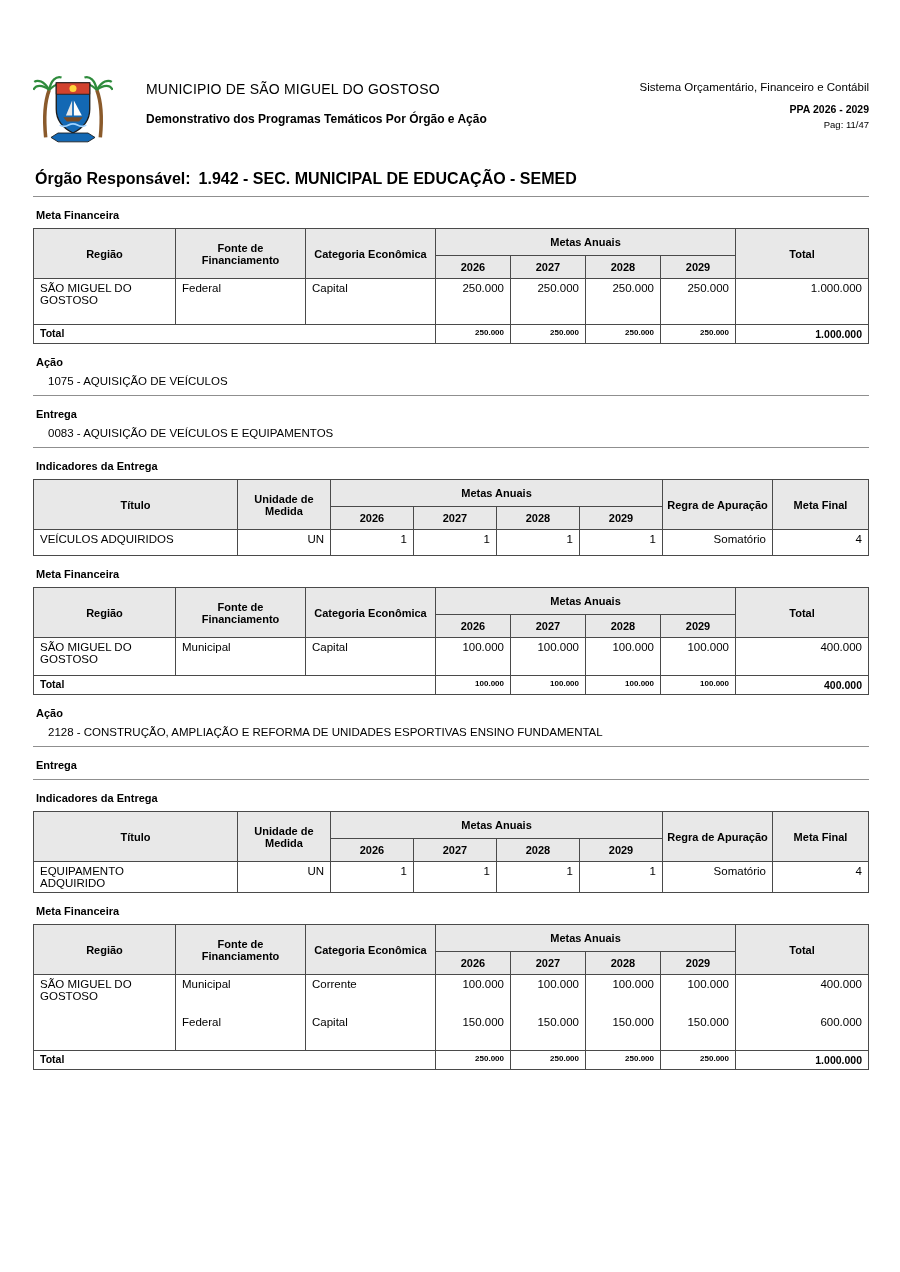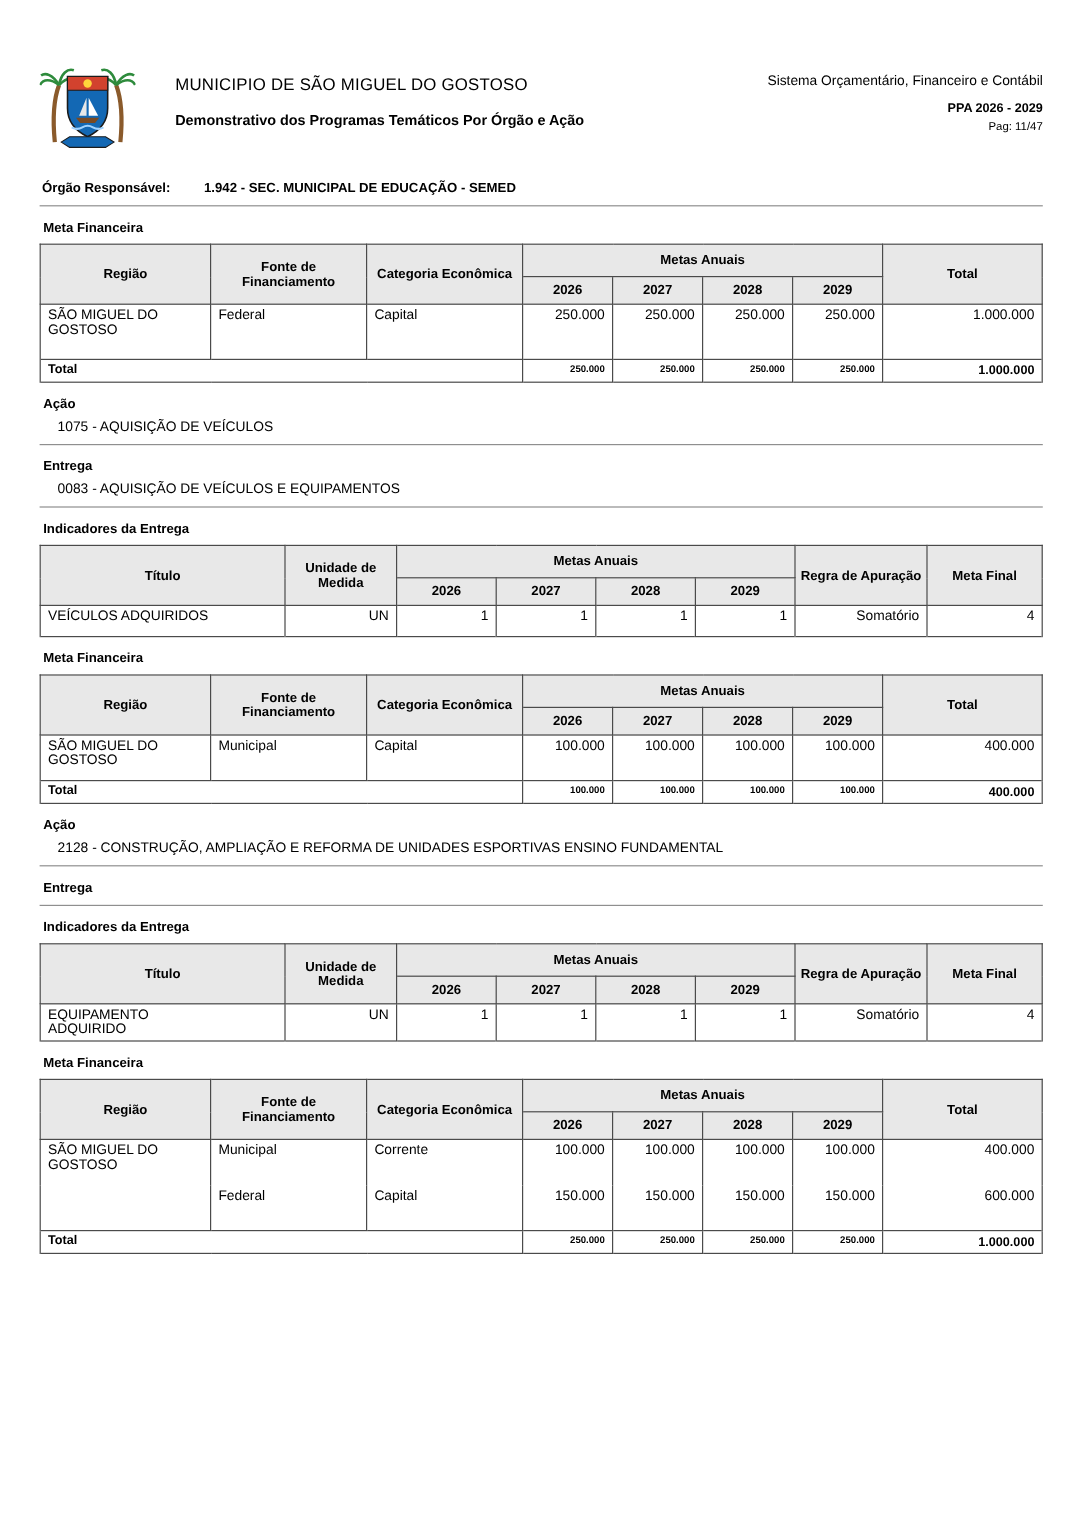--- a/index.html
+++ b/index.html
@@ -1,31 +1,31 @@
 <!DOCTYPE html>
 <html><head>
 <meta charset="utf-8">
 <style>
   * { box-sizing: border-box; }
   html, body { margin: 0; padding: 0; background: #ffffff; }
   body { font-family: "Liberation Sans", sans-serif; color: #000; }
-  .page { width: 900px; height: 1176px; padding: 55px 31px 0 33px; position: relative; overflow: hidden; background: #fff; }
+  .page { width: 900px; height: 1176px; padding: 74px 31px 0 33px; position: relative; overflow: hidden; background: #fff; }
 
   
   .rpt-header { display: flex; align-items: flex-start; }
   .logo-box { width: 82px; height: 76px; flex: 0 0 auto; }
   .hdr-left { margin-left: 31px; padding-top: 7px; }
   .muni-title { font-size: 14px; letter-spacing: .2px; }
   .rpt-subtitle { font-size: 12px; font-weight: bold; margin-top: 15px; }
   .hdr-right { margin-left: auto; text-align: right; padding-top: 7px; }
   .sys-name { font-size: 11.5px; }
   .ppa { font-size: 10.5px; font-weight: bold; margin-top: 10px; }
   .pag { font-size: 9.5px; margin-top: 4px; }
 
-  .organ-row { display: flex; gap: 28px; font-weight: bold; font-size: 11px; margin-top: 20px; padding-left: 2px; }
+  .organ-row { display: flex; gap: 8px; font-weight: bold; font-size: 16px; margin-top: 20px; padding-left: 2px; }
   hr.divider { border: none; border-top: 1px solid #8f8f8f; margin: 8px 0 0 0; }
 
   .sec-label { font-weight: bold; font-size: 11px; margin: 12px 0 0 3px; }
   .sec-value { font-size: 11.5px; margin: 7px 0 0 15px; }
 
   
   table.rpt { border-collapse: collapse; width: 100%; table-layout: fixed; margin-top: 7px; border: 1px solid #4a4a4a; }
   table.rpt th { background: #e8e8e8; border: 1px solid #4a4a4a; font-size: 11px; font-weight: bold; text-align: center; vertical-align: middle; padding: 1px 3px; }
   table.rpt td { border-left: 1px solid #4a4a4a; border-right: 1px solid #4a4a4a; border-top: none; border-bottom: none; font-size: 11.5px; vertical-align: top; padding: 3px 6px; }
   table.rpt tr.total-row td { border-top: 1px solid #4a4a4a; font-weight: bold; }

